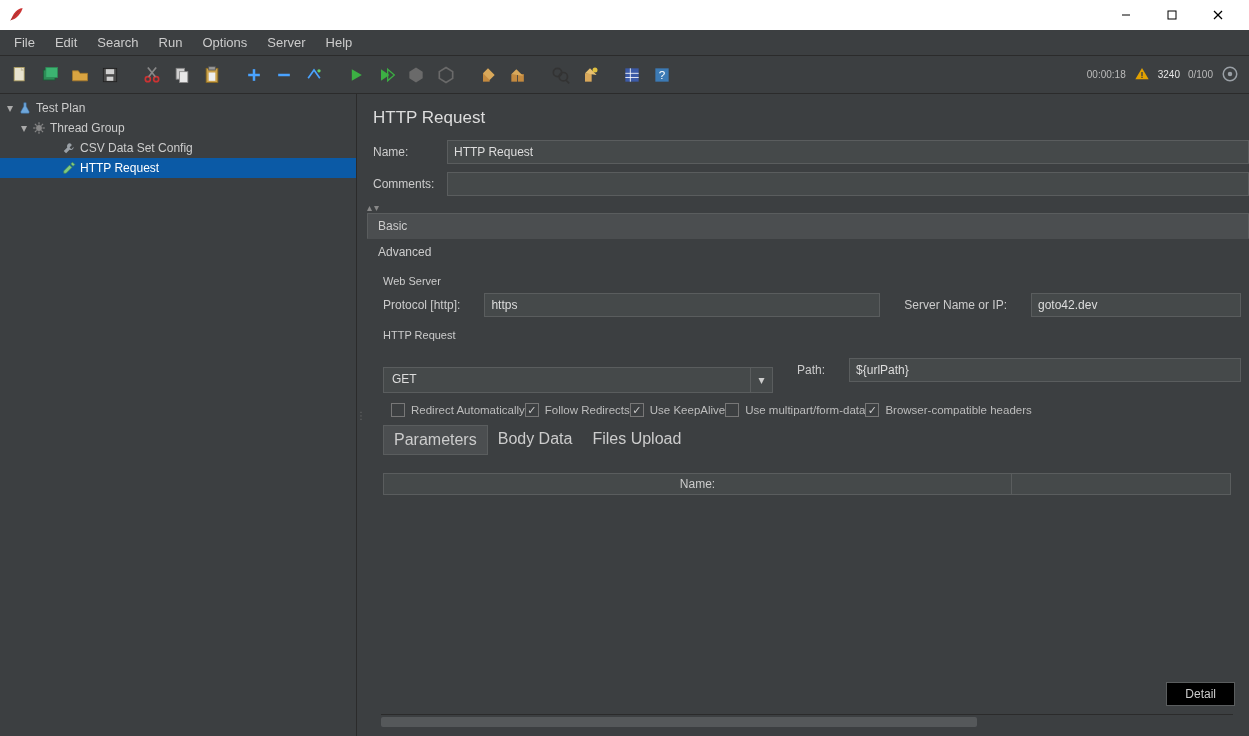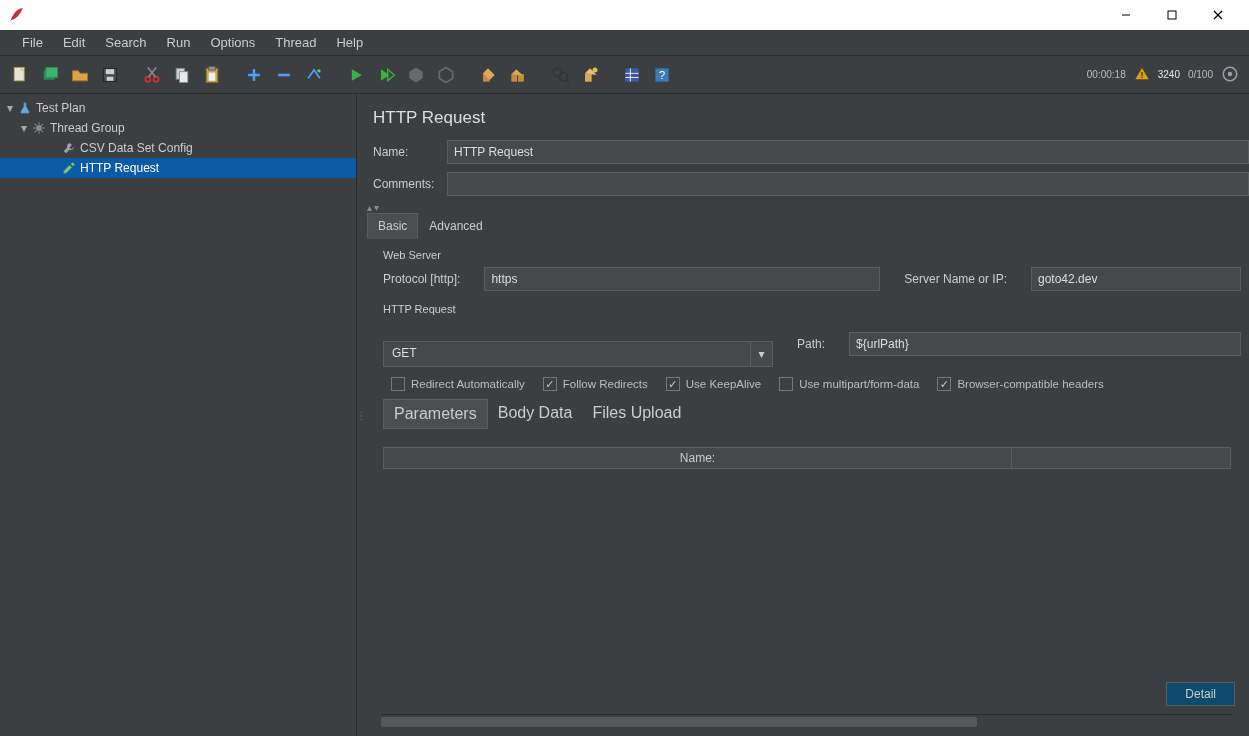--- a/index.html
+++ b/index.html
@@ -28,21 +28,21 @@
   }
   .titlebar .title-text { flex: 0 0 auto; }
   .titlebar .spacer { flex: 1; }
   .win-ctrl { width: 46px; height: 30px; display:flex; align-items:center; justify-content:center; color:#000; }
   
   .menubar {
     height: 26px;
     background: #3c3f41;
     display: flex;
     align-items: center;
-    padding: 0 12px;
+    padding: 0 4px;
     font-size: 13px;
     color: #cccccc;
     border-bottom: 1px solid #2b2b2b;
   }
   .menubar .menu-item { padding: 3px 10px; cursor: default; }
   
   .toolbar {
     height: 38px;
     background: #3c3f41;
     display: flex;
@@ -128,20 +128,21 @@
     border:1px solid #5a5d5e;
     color:#dddddd;
     padding:0 6px;
     font-size:12px;
   }
   .mini-arrows { padding:2px 8px 0 2px; color:#888; font-size:10px; letter-spacing:2px; }
   .tabs {
     display:flex;
     padding-left:2px;
     gap:0;
+    flex-direction:column;
   }
   .tab {
     padding:5px 10px;
     font-size:12px;
     color:#cccccc;
     background:#3c3f41;
     border:1px solid transparent;
     cursor:default;
   }
   .tab.active {
@@ -159,21 +160,21 @@
     border:1px solid #5a5d5e;
     background:#45494a;
     margin-top:20px;
   }
   .select-like .sel-val { flex:1; padding:4px 8px; color:#dddddd; }
   .select-like .sel-btn {
     width:22px; border-left:1px solid #5a5d5e;
     display:flex; align-items:center; justify-content:center; color:#cccccc;
   }
   .chk-row {
-    display:flex; align-items:center; gap:18px;
+    display:flex; align-items:center; 
     padding:8px 0 8px 18px;
     color:#bdbdbd; font-size:11.5px;
   }
   .chk { display:flex; align-items:center; gap:6px; }
   .chk .box {
     width:14px; height:14px; border:1px solid #777; background:#3c3f41;
     display:flex; align-items:center; justify-content:center; font-size:11px; color:#cccccc;
   }
   .chk .box.checked::after { content:"✓"; }
   .subtabs { display:flex; padding-left:10px; }
@@ -190,21 +191,21 @@
     background:#45494a;
     border:1px solid #5a5d5e;
   }
   .param-head .col1 { flex: 0 0 628px; border-right:1px solid #5a5d5e; display:flex; align-items:center; justify-content:center; color:#cccccc; font-size:12px;}
   .param-head .col2 { flex:1; }
   .detail-btn {
     align-self:flex-end;
     margin:8px 6px 8px 0;
     padding:4px 18px;
     border:1px solid #5a5d5e;
-    background:#0c4a6e;
+    background:#000000;
     color:#cccccc;
     font-size:12px;
   }
   .bottom-scroll { height:14px; background:#3c3f41; border-top:1px solid #2b2b2b; position:relative; margin:0 8px;}
   .bottom-scroll .thumb { position:absolute; left:0; top:2px; height:10px; width:70%; background:#55585a; border-radius:2px;}
 </style>
 </head>
 <body>
 
 <div class="titlebar">
@@ -232,21 +233,21 @@
       </svg>
     </div>
 </div>
 
 <div class="menubar">
   <div class="menu-item"><span>File</span></div>
   <div class="menu-item"><span>Edit</span></div>
   <div class="menu-item"><span>Search</span></div>
   <div class="menu-item"><span>Run</span></div>
   <div class="menu-item"><span>Options</span></div>
-  <div class="menu-item"><span>Thread</span></div>
+  <div class="menu-item"><span>Server</span></div>
   <div class="menu-item"><span>Help</span></div>
 </div>
 
 <div class="toolbar">
   <div class="tbtn">
       <svg viewBox="0 0 24 24">
         <rect x="5" y="3" width="12" height="16" fill="#e8e3cf" stroke="#b0a060"></rect>
         <polygon points="13,3 17,7 13,7" fill="#c8c0a0"></polygon>
       </svg>
     </div>

